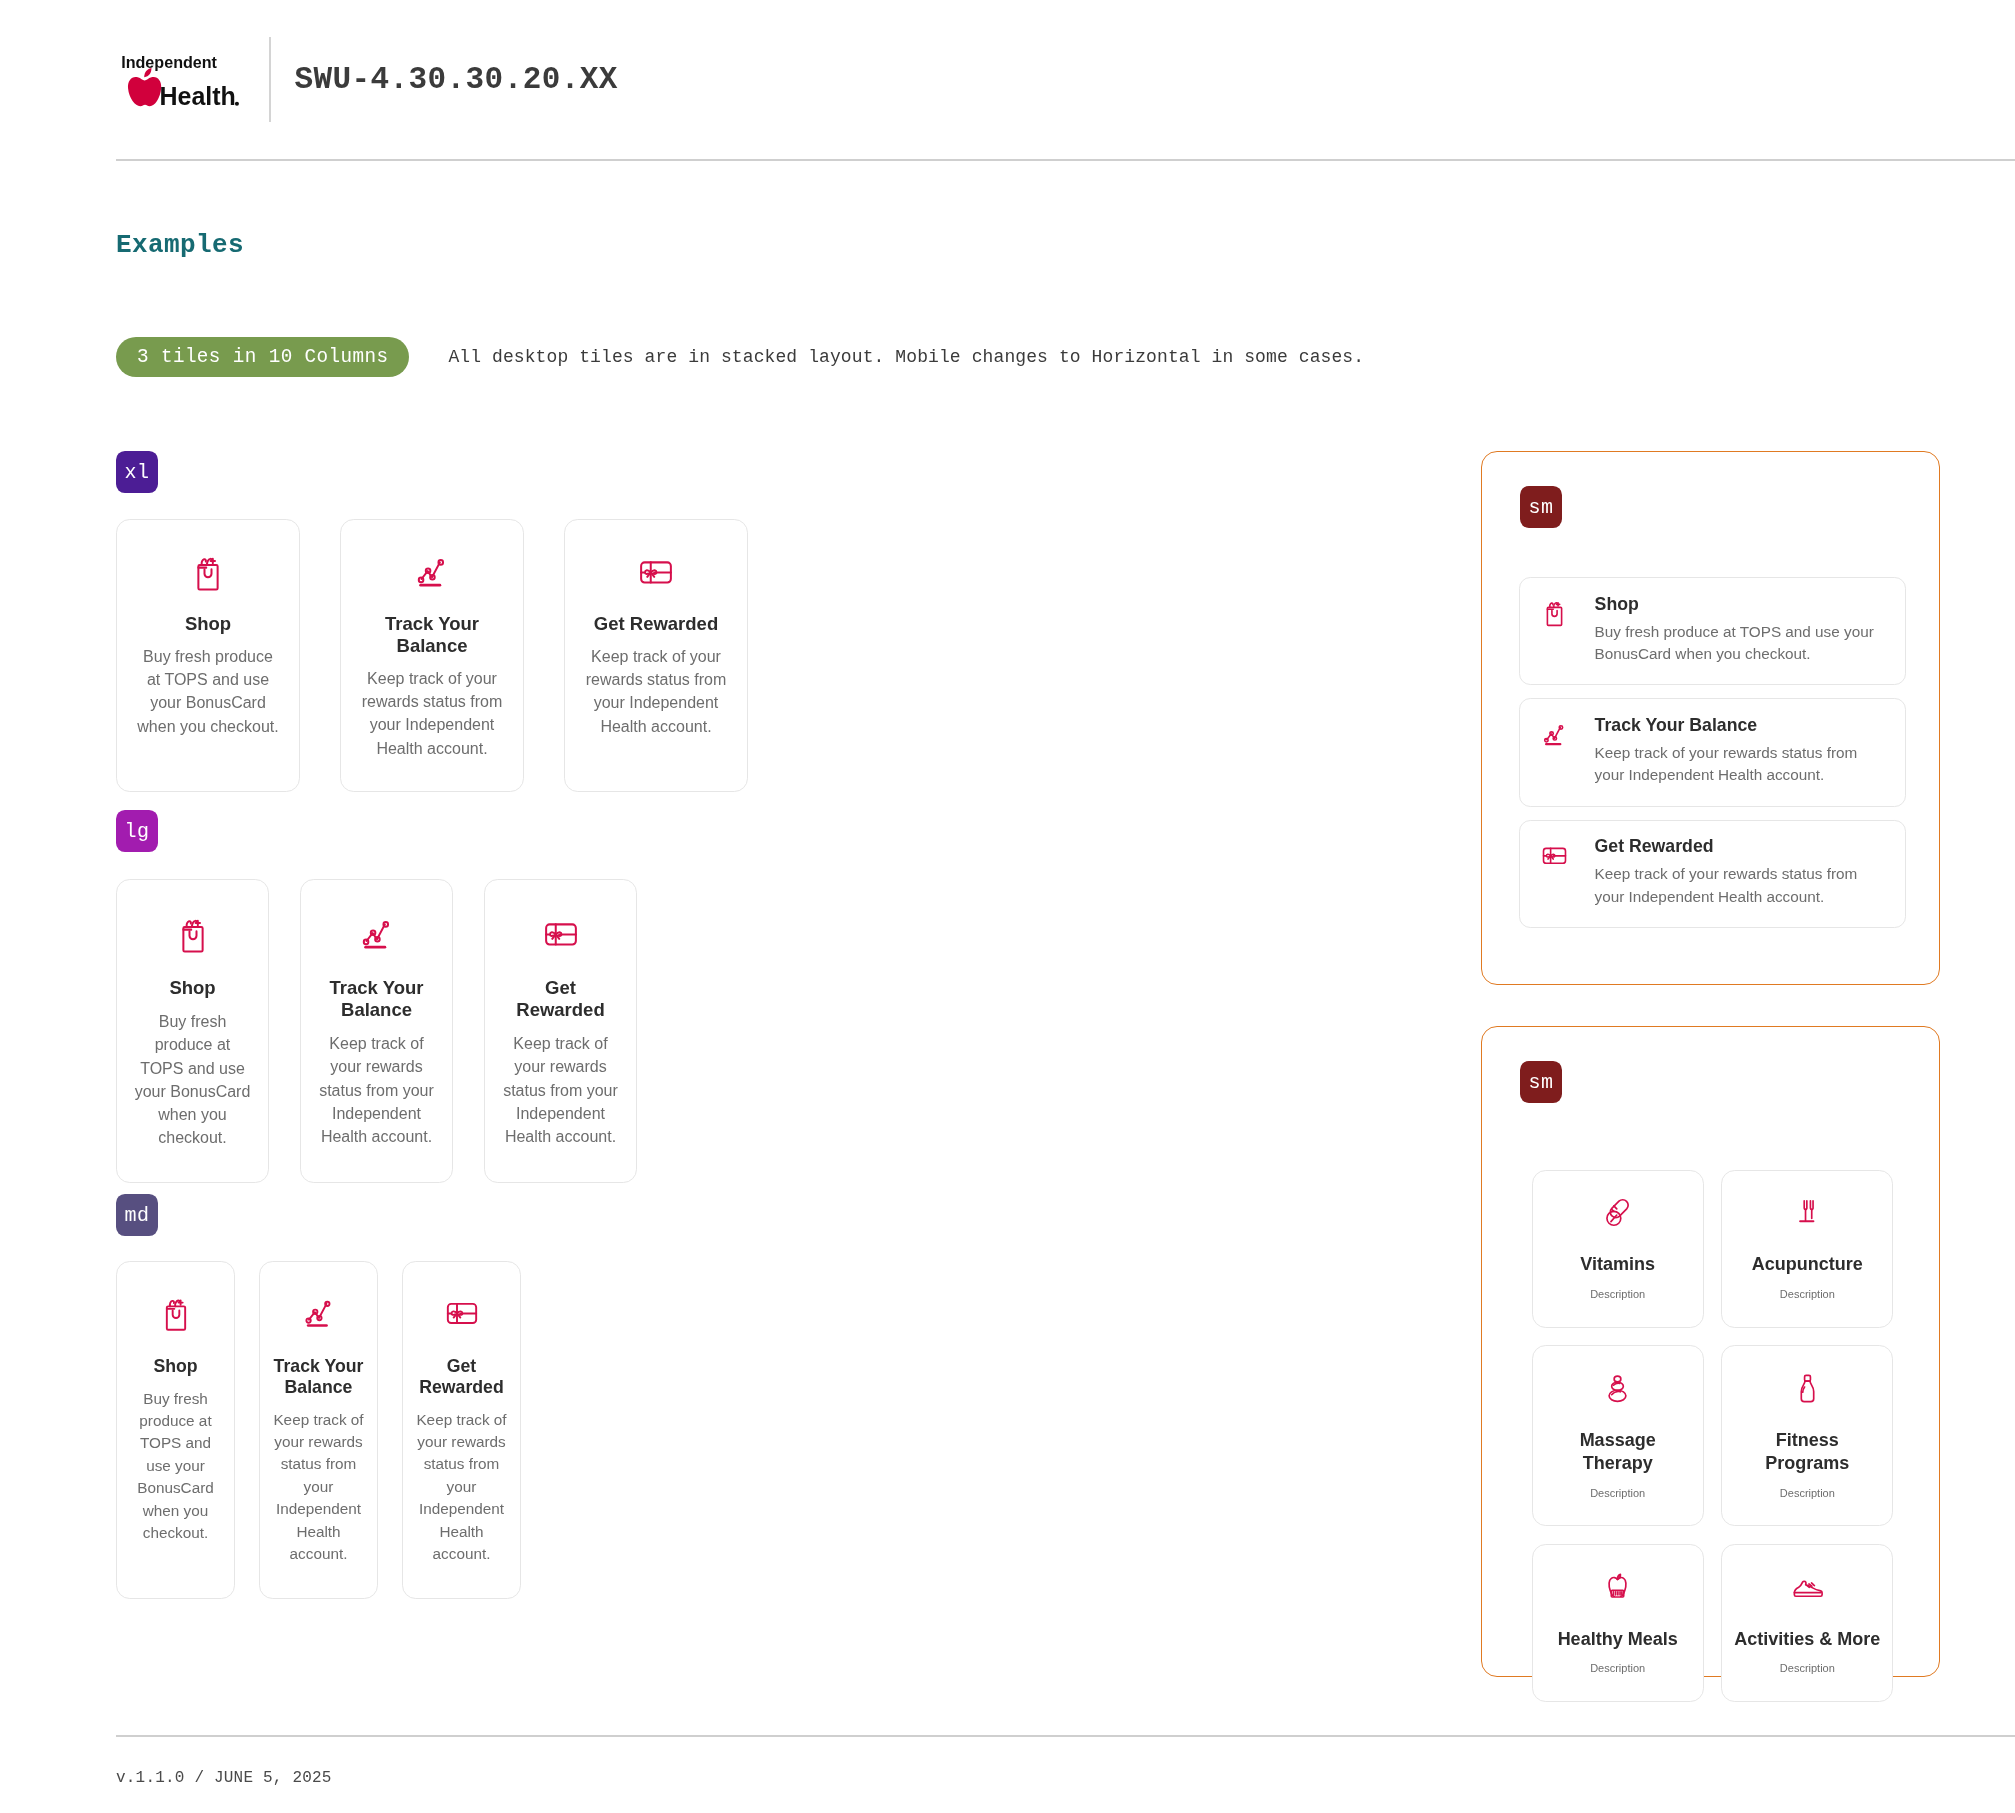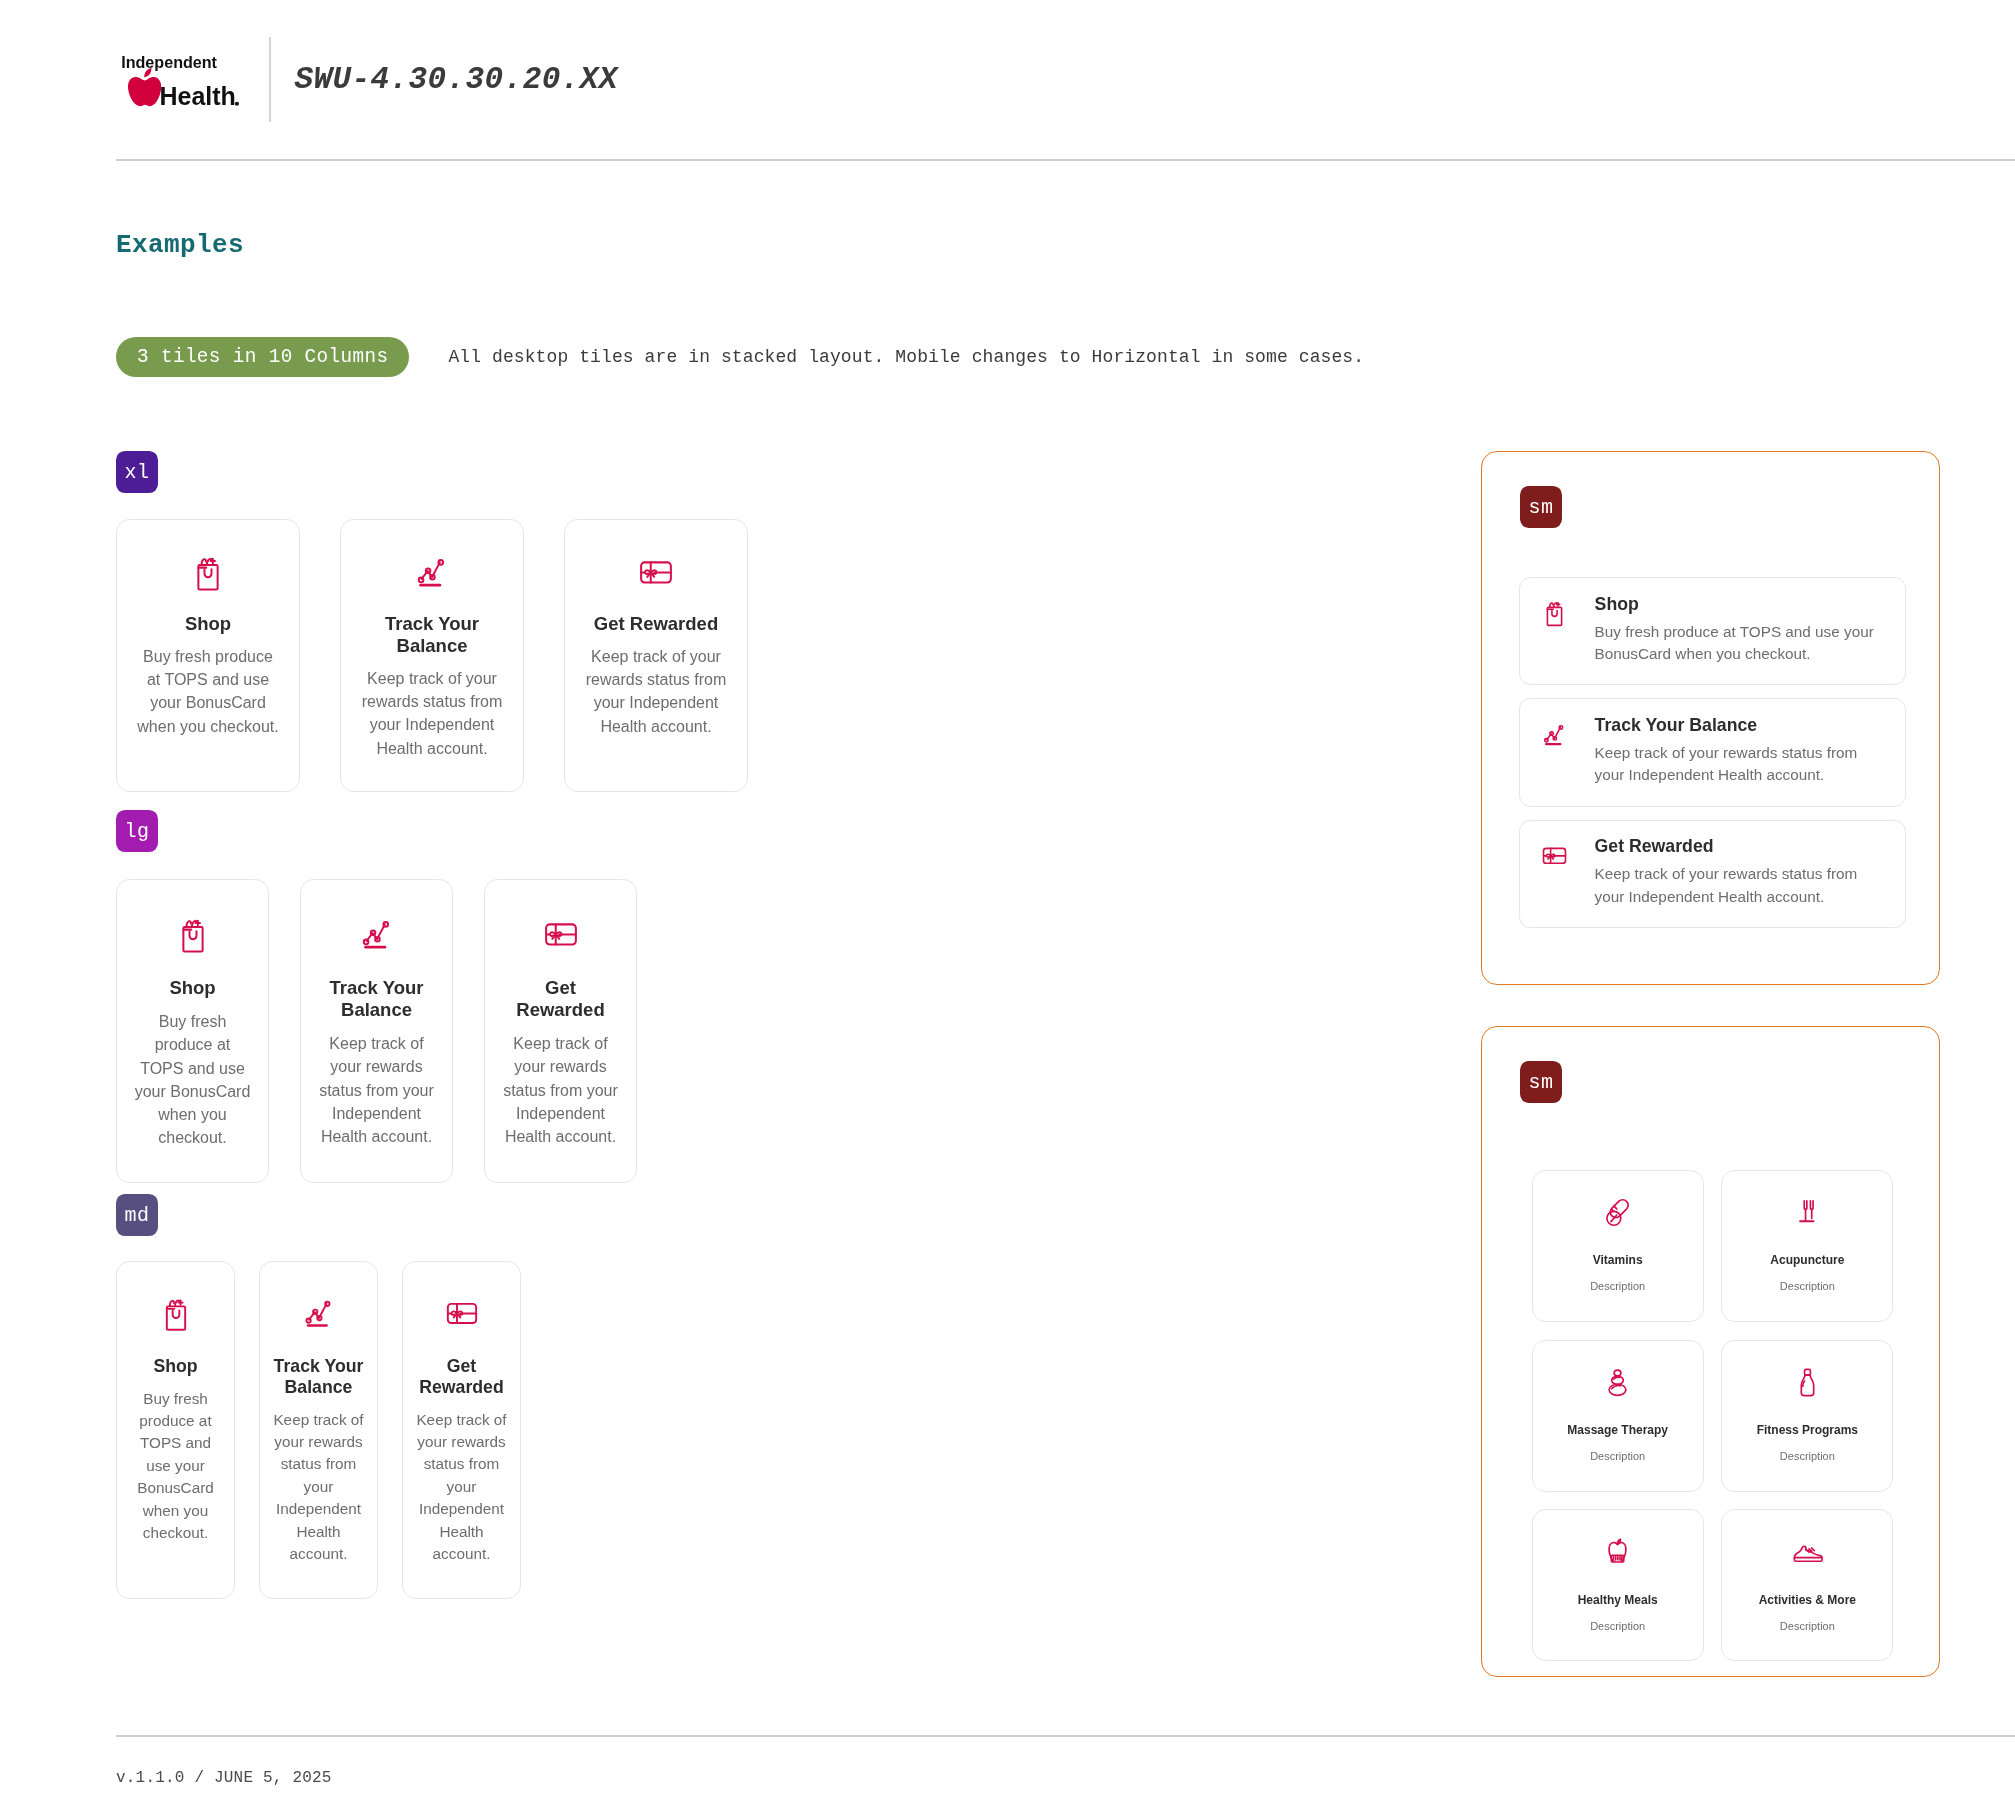--- a/index.html
+++ b/index.html
@@ -17,21 +17,21 @@
     position: absolute;
     left: 116px; top: 0; width: 2428px; height: 161px;
     display: flex; align-items: center;
     border-bottom: 2.4px solid #cfcfcf;
   }
   .logo-wrap { width: 149px; display: flex; align-items: center; justify-content: flex-start; padding-left: 4px;}
   .logo { width: 125px; }
   .header-divider {
     width: 1.6px; height: 85px; background: #d4d4d4; margin: 0 24px 0 4px;
   }
-  .header-titles { display: flex; flex-direction: column; justify-content: center; gap: 10.5px; font-style: italic; }
+  .header-titles { display: flex; flex-direction: column; justify-content: center; gap: 10.5px; }
   .doc-code {
     font-family: "Liberation Mono", monospace;
     font-size: 31px; font-weight: 700; color: #3b3b3b; letter-spacing: 0.4px;
   }
   .breadcrumb {
     font-family: "Liberation Mono", monospace;
     font-size: 20px; color: #4a4a4a; letter-spacing: 0.2px;
   }
 
   
@@ -122,21 +122,21 @@
   .sm-tile .tile-desc { font-size: 15.3px; line-height: 1.45; text-align: left; }
 
   
   .sm-grid {
     position: absolute; left: 37px; top: 143px; width: 387px;
     display: grid; grid-template-columns: repeat(2, 172px); gap: 17.7px 17.7px;
     justify-content: center;
   }
   .sm-grid .tile { padding: 23.4px 10.5px 24px; min-height: 152px; justify-content: flex-start; }
   .sm-grid .tile-icon { height: 37px; margin-bottom: 22px; }
-  .sm-grid .tile-title { font-size: 12px; margin-bottom: 10.5px; line-height: 1.3; }
+  .sm-grid .tile-title { font-size: 18px; margin-bottom: 10.5px; line-height: 1.3; }
   .sm-grid .tile-desc { font-size: 11px; line-height: 1.4; }
 
   
   .footer-rule {
     position: absolute; left: 116px; top: 1735px; width: 2428px; height: 2px; background: #cfcfcf;
   }
   .footer-text {
     position: absolute; left: 116px; top: 1769px;
     font-family: "Liberation Mono", monospace;
     font-size: 16px; color: #4a4a4a; letter-spacing: 0.2px;

